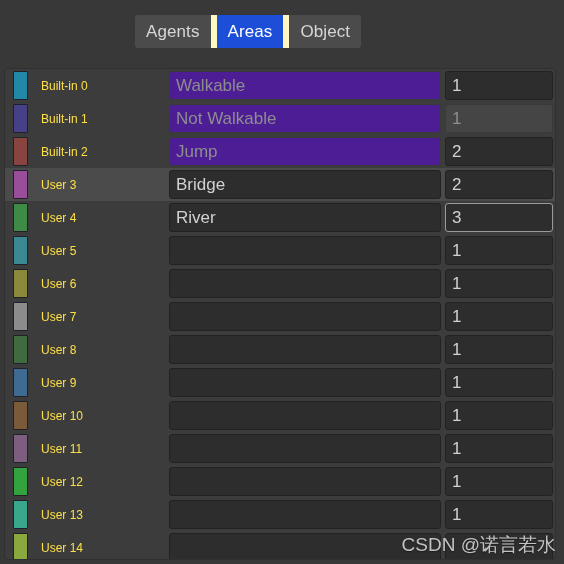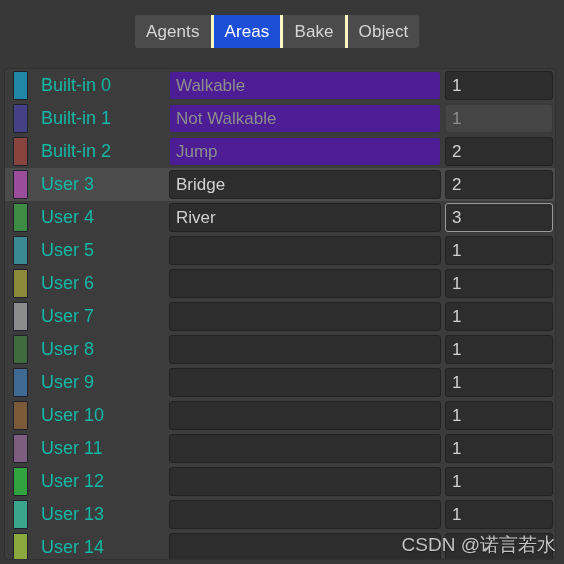--- a/index.html
+++ b/index.html
@@ -31,21 +31,21 @@
   }
 
   .tab {
     display: flex;
     align-items: center;
     justify-content: center;
     padding: 0 11px;
     font-size: 17px;
     color: #d6d6d6;
     background: #4b4b4b;
-    border-right: 3px solid #fef9c3;
+    border-right: 6px solid #fef9c3;
     cursor: default;
     letter-spacing: .1px;
   }
   .tab:last-child { border-right: none; }
   .tab.selected {
     background: #1d4ed8;
     color: #ffffff;
   }
 
   
@@ -77,22 +77,22 @@
     margin-left: 8px;
     border: 1px solid #20202a;
     border-radius: 1px;
     flex: none;
   }
 
   
   .row-label {
     width: 122px;
     margin-left: 13px;
-    font-size: 18px;
-    color: #14b8a6;
+    font-size: 12px;
+    color: #fde047;
     white-space: nowrap;
     overflow: hidden;
     flex: none;
   }
 
   
   .name-field {
     position: absolute;
     left: 164px;
     width: 272px;
@@ -154,21 +154,20 @@
     pointer-events: none;
     text-shadow: 0 1px 1px rgba(0,0,0,.45);
   }
 </style>
 </head>
 <body>
 
 <div id="tabbar">
     <div class="tab">Agents</div>
     <div class="tab selected">Areas</div>
-    <div class="tab">Bake</div>
     <div class="tab">Object</div>
   </div>
 
 <div id="panel">
     <div class="row">
       <div class="swatch" style="background: rgb(34, 136, 168);"></div>
       <div class="row-label">Built-in 0</div>
       <div class="name-field builtin">Walkable</div>
       <div class="cost-field">1</div>
     </div>

